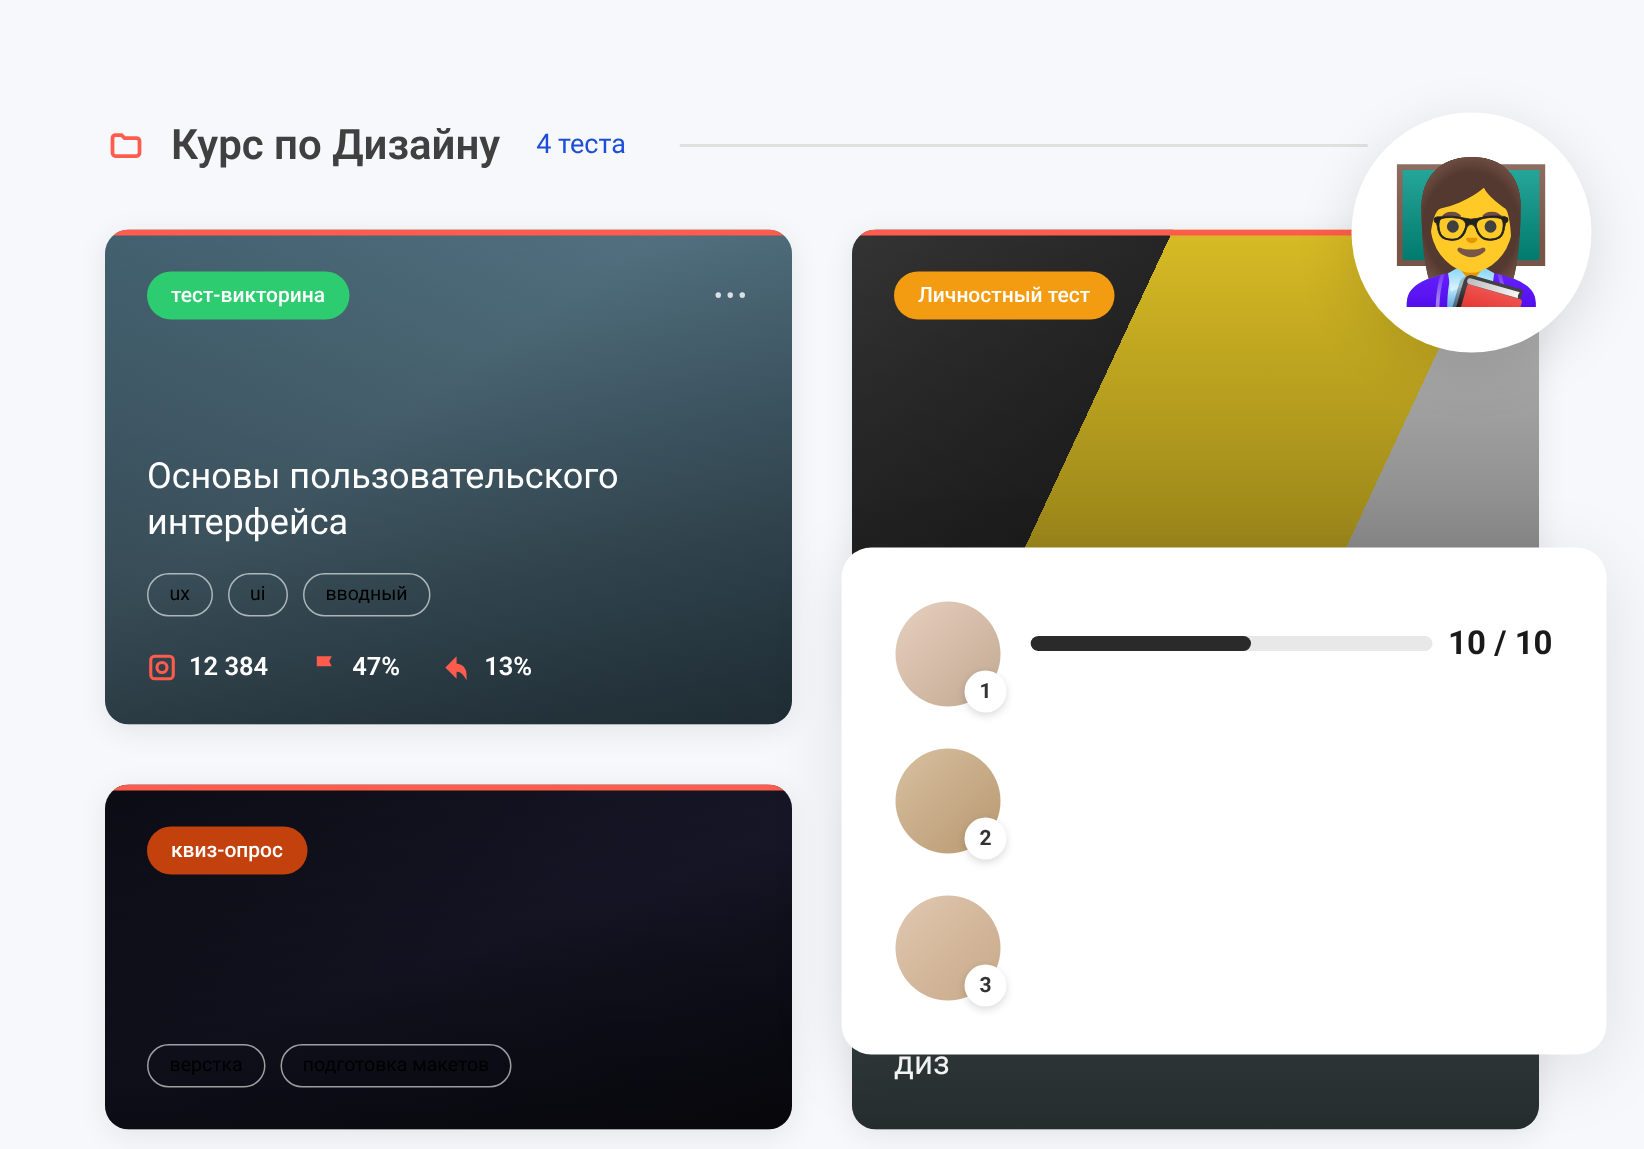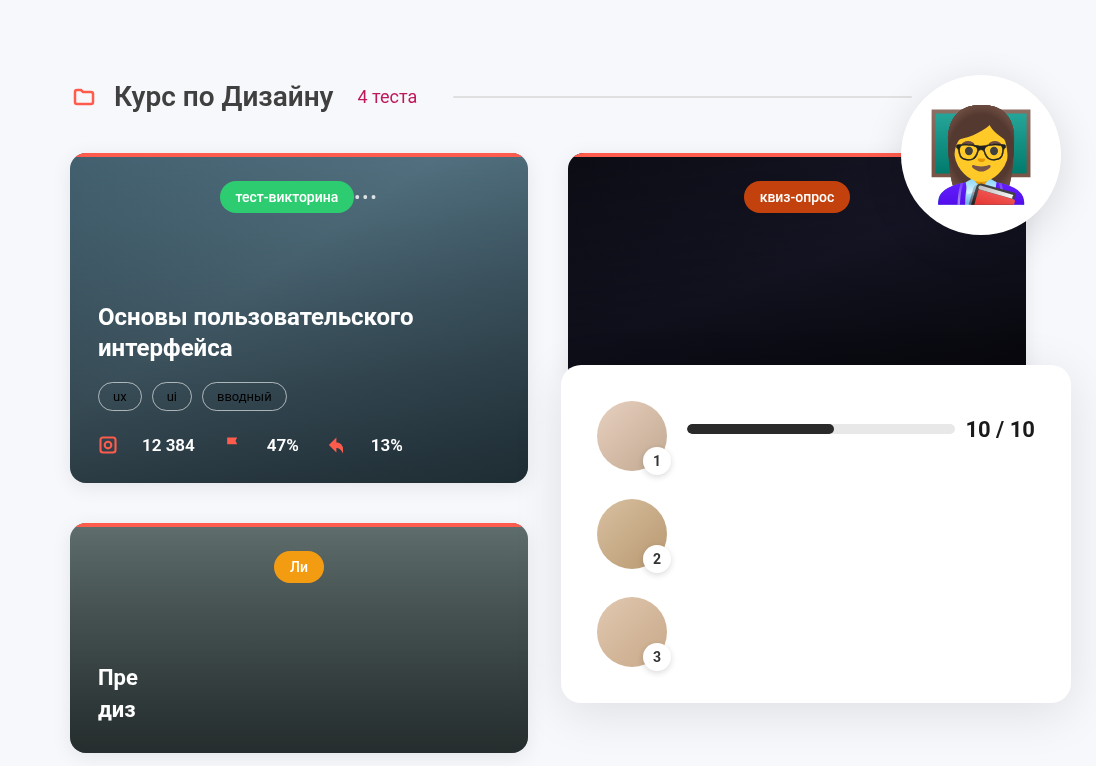--- a/index.html
+++ b/index.html
@@ -1,46 +1,46 @@
 <!DOCTYPE html>
 <html><head>
 <meta charset="utf-8">
 <style>
 *{box-sizing:border-box;margin:0;padding:0;font-family:-apple-system,BlinkMacSystemFont,'Segoe UI',Roboto,sans-serif}
 body{background:#f7f8fb;width:1096px;height:766px;overflow:hidden;position:relative}
 .container{padding:80px 70px 0}
 .header{display:flex;align-items:center;gap:16px;margin-bottom:40px}
 .folder-icon{width:28px;height:24px;color:#ff5c4d}
 .page-title{font-size:28px;font-weight:600;color:#404040}
-.subtitle{font-size:18px;color:#be185d;margin-left:8px}
+.subtitle{font-size:18px;color:#1d4ed8;margin-left:8px}
 .header-line{flex:1;height:2px;background:#e0e0e0;border-radius:2px;margin:0 20px}
 .header-actions{display:flex;align-items:center;gap:20px}
 .add-btn{width:32px;height:32px;background:#e0e0e0;border-radius:6px;display:flex;align-items:center;justify-content:center;color:#888}
 .more-dots{color:#b0b0b0;font-size:20px;letter-spacing:2px}
 .cards{display:grid;grid-template-columns:1fr 1fr;gap:40px}
 .card{position:relative;border-radius:16px;overflow:hidden;height:330px;color:#fff;box-shadow:0 4px 20px rgba(0,0,0,0.08)}
 .card::before{content:'';position:absolute;top:0;left:0;right:0;height:4px;background:#ff5c4d;z-index:3}
 .card-bg{position:absolute;inset:0;z-index:1}
 .card-bg.bg1{background:linear-gradient(145deg,#4a6b7c 0%,#5b7d8e 40%,#3d5866 100%)}
 .card-bg.bg2{background:linear-gradient(115deg,#3a3a3a 0%,#2a2a2a 35%,#f0d028 35%,#f0d028 70%,#d4d4d4 70%)}
 .card-bg.bg3{background:linear-gradient(160deg,#0d0d16 0%,#1a1a2e 50%,#0d0d16 100%)}
 .card-bg.bg4{background:linear-gradient(180deg,#6a7a7a 0%,#4a5a5a 100%)}
 .card-overlay{position:absolute;inset:0;background:linear-gradient(180deg,rgba(0,0,0,0.1) 0%,rgba(0,0,0,0.5) 100%);z-index:2}
 .card-content{position:relative;z-index:3;padding:28px;height:100%;display:flex;flex-direction:column}
-.card-top{display:flex;justify-content:center;align-items:center;margin-bottom:auto}
+.card-top{display:flex;justify-content:space-between;align-items:center;margin-bottom:auto}
 .badge{padding:8px 16px;border-radius:20px;font-size:14px;font-weight:500;color:#fff}
 .badge.green{background:#2ecc71}
 .badge.orange{background:#f39c12}
 .badge.purple{background:#c2410c}
 .card-more{color:rgba(255,255,255,0.8);font-size:18px;letter-spacing:2px}
-.card-title{font-size:24px;font-weight:700;margin-bottom:18px;line-height:1.3}
+.card-title{font-size:24px;font-weight:400;margin-bottom:18px;line-height:1.3}
 .tags{display:flex;gap:10px;margin-bottom:24px;flex-wrap:wrap}
 .tag{padding:6px 14px;border:1.5px solid rgba(255,255,255,0.6);border-radius:16px;font-size:13px;color:#000000}
 .stats{display:flex;gap:28px;align-items:center}
-.stat{display:flex;align-items:center;gap:24px;font-size:17px;font-weight:600}
+.stat{display:flex;align-items:center;gap:8px;font-size:17px;font-weight:600}
 .stat-icon{color:#ff5c4d;width:20px;height:20px}
 .card.small{height:230px}
 .card.small .card-title{font-size:22px;margin-top:auto}
 .teacher-avatar{position:absolute;top:75px;right:35px;width:160px;height:160px;background:#fff;border-radius:50%;display:flex;align-items:center;justify-content:center;font-size:90px;box-shadow:0 10px 40px rgba(0,0,0,0.12);z-index:10}
 .leaderboard{position:absolute;top:365px;right:25px;width:510px;background:#fff;border-radius:20px;padding:36px;box-shadow:0 10px 50px rgba(0,0,0,0.1);z-index:9}
 .lb-row{display:flex;align-items:center;gap:20px;margin-bottom:28px}
 .lb-row:last-child{margin-bottom:0}
 .lb-avatar{position:relative;width:70px;height:70px;border-radius:50%;flex-shrink:0}
 .lb-avatar-img{width:100%;height:100%;border-radius:50%;background:linear-gradient(135deg,#ddd,#bbb)}
 .lb-rank{position:absolute;bottom:-4px;right:-4px;width:28px;height:28px;background:#fff;border-radius:50%;display:flex;align-items:center;justify-content:center;font-size:14px;font-weight:700;color:#333;box-shadow:0 2px 6px rgba(0,0,0,0.15)}
@@ -109,27 +109,47 @@
           <div class="stat">
             <svg class="stat-icon" viewBox="0 0 24 24" fill="none" stroke="currentColor" stroke-width="2.5">
                 <path d="M4 12l6-6v4c6 0 8 4 8 8-2-3-4-4-8-4v4l-6-6z" fill="currentColor"></path>
               </svg>
             <span>13%</span>
           </div>
         </div>
       </div>
     </div>
 
+    <div class="card">
+      <div class="card-bg bg2"></div>
+      <div class="card-overlay"></div>
+      <div class="card-content">
+        <div class="card-top">
+          <span class="badge orange">Личностный тест</span>
+        </div>
+        <h2 class="card-title-partial">Виз</h2>
+        <div class="stats" style="margin-top:18px">
+          <svg class="stat-icon" viewBox="0 0 24 24" fill="none" stroke="#ff5c4d" stroke-width="2.5">
+              <rect x="3" y="3" width="18" height="18" rx="3"></rect>
+              <circle cx="12" cy="12" r="4"></circle>
+            </svg>
+        </div>
+      </div>
+    </div>
 
     <div class="card small">
       <div class="card-bg bg3"></div>
       <div class="card-overlay"></div>
       <div class="card-content">
         <div class="card-top">
           <span class="badge purple">квиз-опрос</span>
+        </div>
+        <div class="tags" style="margin-bottom:0">
+          <span class="tag">верстка</span>
+          <span class="tag">подготовка макетов</span>
         </div>
       </div>
     </div>
 
     <div class="card small">
       <div class="card-bg bg4"></div>
       <div class="card-overlay"></div>
       <div class="card-content">
         <div class="card-top">
           <span class="badge orange">Ли</span>

